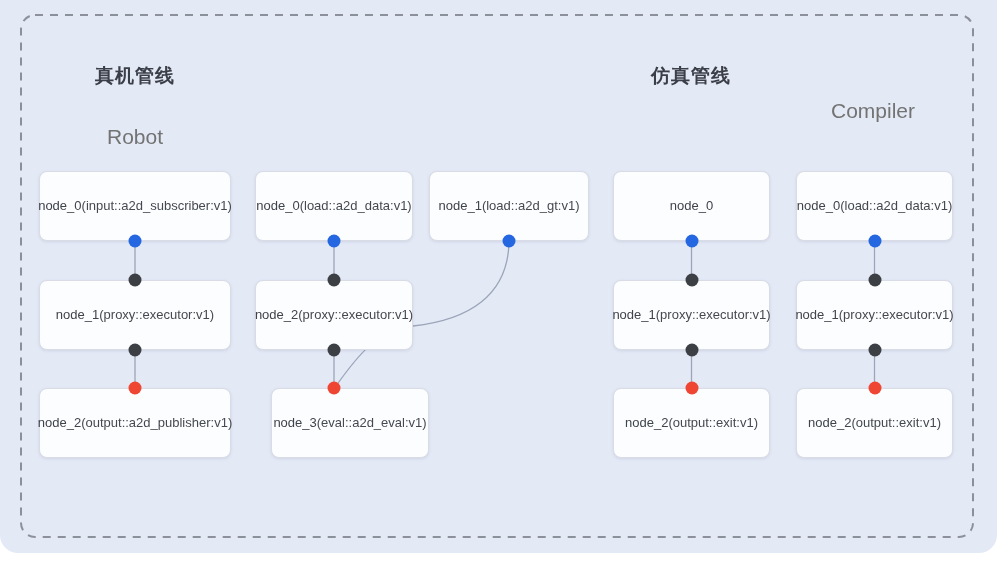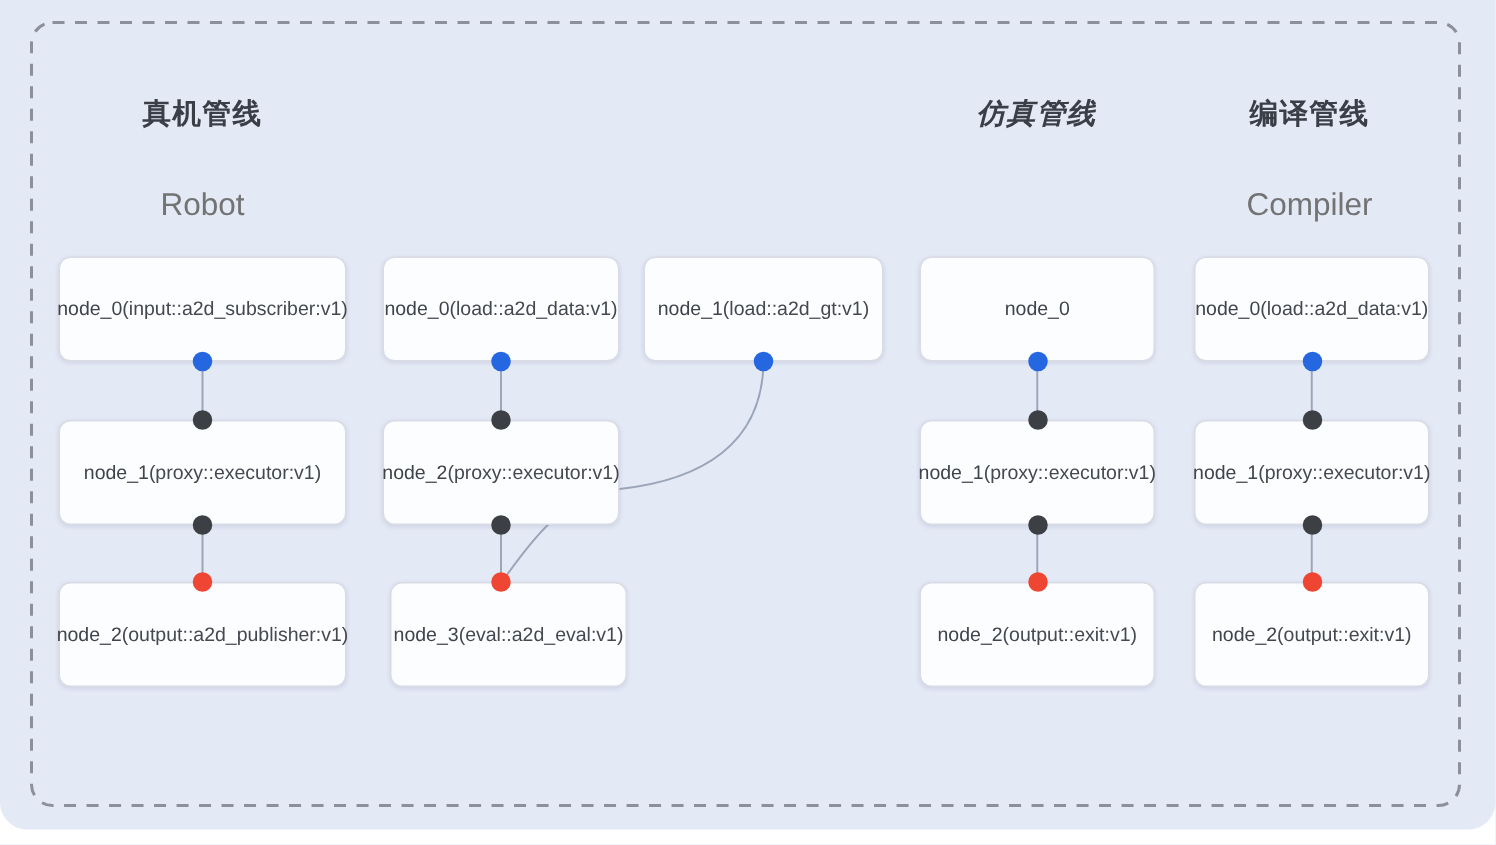--- a/index.html
+++ b/index.html
@@ -71,25 +71,24 @@
 
       <line x1="874.5" y1="241" x2="874.5" y2="280"></line>
       <line x1="874.5" y1="350" x2="874.5" y2="388"></line>
     </g>
   </svg>
 
   <div class="col-header" style="left:35px;top:63px;width:200px;">
     <div class="title-zh">真机管线</div>
     <div class="title-en">Robot</div>
   </div>
-  <div class="col-header" style="left:591px;top:63px;width:200px;font-style:italic;">
+  <div class="col-header" style="left:591px;top:63px;width:200px;">
     <div class="title-zh">仿真管线</div>
   </div>
   <div class="col-header" style="left:773px;top:63px;width:200px;">
-    <div class="title-zh">编译管线</div>
     <div class="title-en">Compiler</div>
   </div>
 
   <div class="node" style="left:39px;top:171px;width:192px;">
     <div class="node-name">node_0</div>
     <div class="node-type">(input::a2d_subscriber:v1)</div>
   </div>
   <div class="node" style="left:39px;top:280px;width:192px;">
     <div class="node-name">node_1</div>
     <div class="node-type">(proxy::executor:v1)</div>
@@ -104,21 +103,21 @@
     <div class="node-type">(load::a2d_data:v1)</div>
   </div>
   <div class="node" style="left:429px;top:171px;width:160px;">
     <div class="node-name">node_1</div>
     <div class="node-type">(load::a2d_gt:v1)</div>
   </div>
   <div class="node" style="left:255px;top:280px;width:158px;">
     <div class="node-name">node_2</div>
     <div class="node-type">(proxy::executor:v1)</div>
   </div>
-  <div class="node" style="left:260px;top:388px;width:158px;">
+  <div class="node" style="left:271px;top:388px;width:158px;">
     <div class="node-name">node_3</div>
     <div class="node-type">(eval::a2d_eval:v1)</div>
   </div>
 
   <div class="node" style="left:613px;top:171px;width:157px;">
     <div class="node-name">node_0</div>
   </div>
   <div class="node" style="left:613px;top:280px;width:157px;">
     <div class="node-name">node_1</div>
     <div class="node-type">(proxy::executor:v1)</div>

